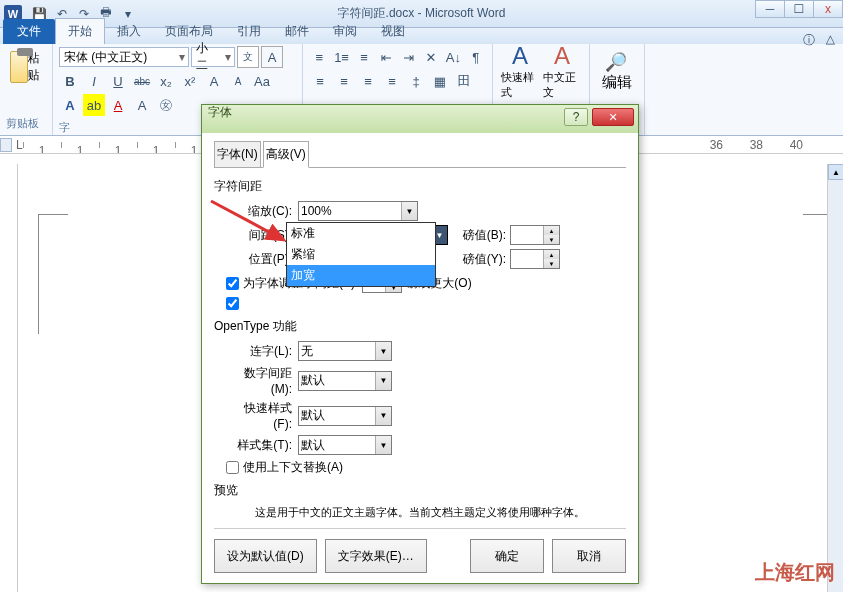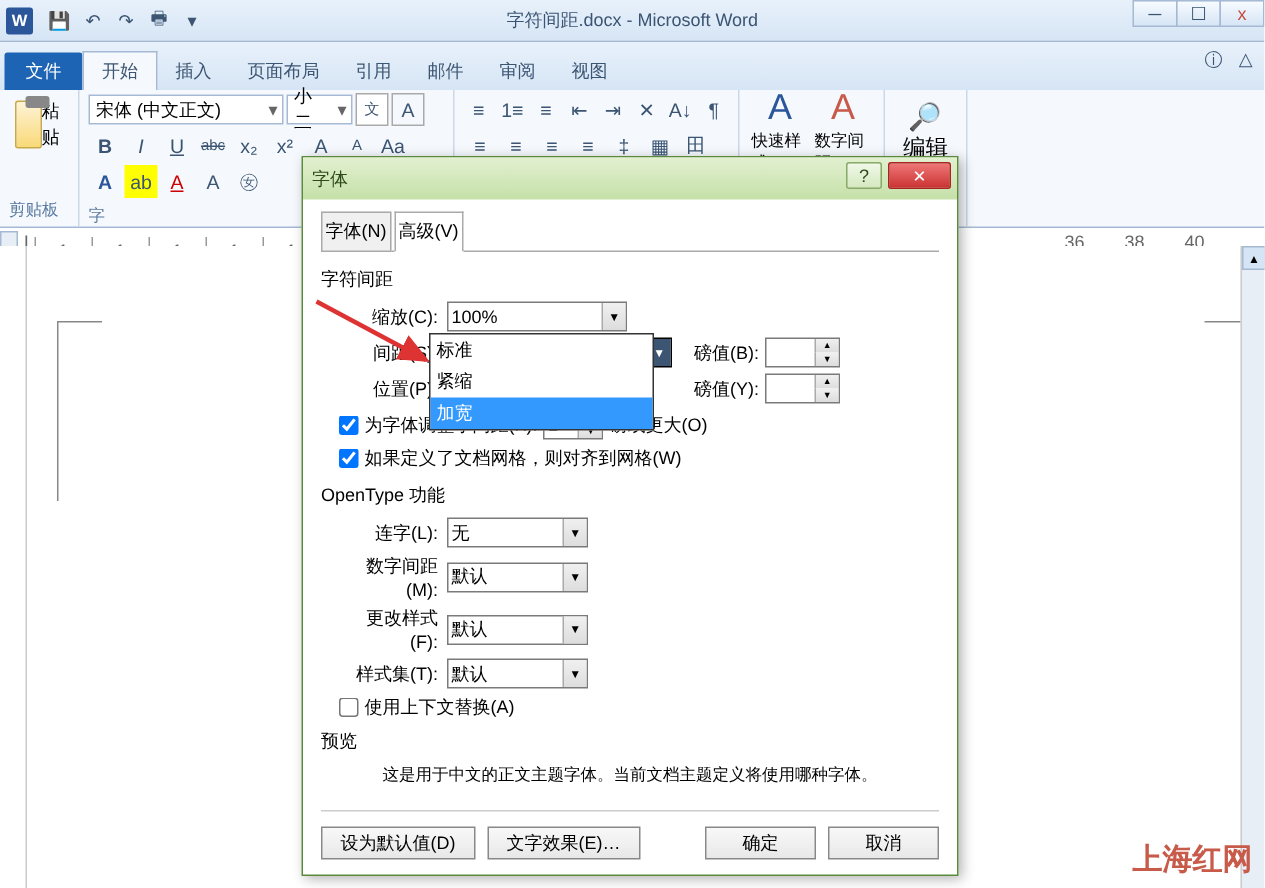--- a/index.html
+++ b/index.html
@@ -5,21 +5,21 @@
 *{box-sizing:border-box;margin:0;padding:0;font-family:"Microsoft YaHei","SimSun",Arial,sans-serif;font-size:12px}
 body{background:#fff;width:843px;height:592px;overflow:hidden;position:relative}
 .titlebar{height:28px;background:linear-gradient(#e8f1fb,#d6e5f5);border-bottom:1px solid #a5b9d4;display:flex;align-items:center;position:relative}
 .app-icon{width:18px;height:18px;background:#2b579a;color:#fff;display:flex;align-items:center;justify-content:center;margin:0 4px;font-weight:bold;font-size:11px;border-radius:2px}
 .qat{display:flex;gap:2px;margin-left:4px}
 .qat-btn{width:20px;height:20px;display:flex;align-items:center;justify-content:center;color:#3b5572;cursor:pointer}
 .title-text{position:absolute;left:50%;transform:translateX(-50%);color:#3b5572}
 .win-controls{position:absolute;right:0;top:0;display:flex}
 .win-btn{width:30px;height:18px;background:linear-gradient(#f7fbff,#d6e5f5);border:1px solid #a5b9d4;display:flex;align-items:center;justify-content:center;color:#3b5572;margin-left:-1px}
 .win-btn.close{color:#c74a3a}
-.ribbon-tabs{height:32px;background:linear-gradient(#e8f1fb,#d6e5f5);display:flex;align-items:flex-end;padding-left:3px;position:relative}
+.ribbon-tabs{height:16px;background:linear-gradient(#e8f1fb,#d6e5f5);display:flex;align-items:flex-end;padding-left:3px;position:relative}
 .file-tab{background:#1e64b4;color:#fff;padding:4px 14px;font-size:12px;border-radius:2px 2px 0 0}
 .ribbon-tab{padding:4px 12px;color:#3b5572;cursor:pointer}
 .ribbon-tab.active{background:#f5f9fd;border:1px solid #a5b9d4;border-bottom:none}
 .help-icon{position:absolute;right:28px;top:4px;color:#3b5572;cursor:pointer}
 .collapse-icon{position:absolute;right:8px;top:4px;color:#3b5572;cursor:pointer}
 .ribbon{height:92px;background:#f5f9fd;border-bottom:1px solid #a5b9d4;display:flex}
 .ribbon-group{border-right:1px solid #cad8ea;padding:2px 6px;display:flex;flex-direction:column;justify-content:space-between;position:relative}
 .group-label{font-size:11px;color:#5a7aa0;text-align:left;padding:2px 0}
 .paste-btn{width:40px;display:flex;align-items:center;padding:4px}
 .clipboard-icon{width:28px;height:32px;background:linear-gradient(#fef3d6,#f9d978);border:1px solid #c9a84a;border-radius:2px;position:relative}
@@ -35,21 +35,21 @@
 .doc-area{position:absolute;top:164px;left:0;right:0;bottom:0;background:#fff;display:flex}
 .vruler{width:18px;background:#fff;border-right:1px solid #ccc}
 .page-space{flex:1;background:#fff;position:relative}
 .page-edge{position:absolute;top:50px;left:20px;width:30px;height:120px;border-top:1px solid #888;border-left:1px solid #888}
 .page-edge2{position:absolute;top:50px;right:10px;width:30px;height:120px;border-top:1px solid #888;border-right:1px solid #888}
 .scrollbar-v{position:absolute;right:0;top:0;bottom:0;width:16px;background:#e8eef6;border-left:1px solid #ccc}
 .scroll-up{width:16px;height:16px;background:#d6e5f5;border:1px solid #a5b9d4;display:flex;align-items:center;justify-content:center;font-size:8px}
 
 
 .dialog{position:absolute;left:201px;top:104px;width:438px;height:480px;background:#fff;border:1px solid #5a8a3a;box-shadow:2px 2px 8px rgba(0,0,0,0.3);z-index:100}
-.dlg-title{height:28px;background:linear-gradient(#e2f0d0,#c5e0a8);display:flex;align-items:center;padding:0 6px;position:relative}
+.dlg-title{height:28px;background:linear-gradient(#e2f0d0,#c5e0a8);display:flex;align-items:flex-end;padding:12px 6px;position:relative}
 .dlg-title-text{color:#2d4a18;font-size:12px}
 .dlg-controls{position:absolute;right:4px;top:3px;display:flex;gap:4px}
 .dlg-help{width:24px;height:18px;background:linear-gradient(#f0f8e8,#d5e8c0);border:1px solid #8aaa6a;border-radius:2px;display:flex;align-items:center;justify-content:center;color:#2d4a18}
 .dlg-close{width:42px;height:18px;background:linear-gradient(#e77,#c33);border:1px solid #a22;border-radius:2px;color:#fff;display:flex;align-items:center;justify-content:center;font-size:11px}
 .dlg-body{padding:8px 12px}
 .dlg-tabs{display:flex;border-bottom:1px solid #aaa;margin-bottom:10px}
 .dlg-tab{padding:4px 2px;border:1px solid #aaa;background:#f0f0f0;margin-right:2px;margin-bottom:-1px;cursor:pointer}
 .dlg-tab.active{background:#fff;border-bottom:1px solid #fff}
 .fieldset-label{margin-bottom:6px}
 .form-row{display:flex;align-items:center;margin:4px 0;padding-left:12px}
@@ -61,21 +61,21 @@
 .spin-btns{position:absolute;right:0;top:0;width:16px;height:18px;display:flex;flex-direction:column}
 .spin-btn{flex:1;background:linear-gradient(#f0f0f0,#ddd);border-left:1px solid #aaa;font-size:6px;display:flex;align-items:center;justify-content:center}
 .dropdown-open{position:absolute;left:286px;top:222px;width:150px;background:#fff;border:1px solid #333;z-index:200}
 .dropdown-item{padding:2px 4px;cursor:pointer}
 .dropdown-item.highlighted{background:#3399ff;color:#fff}
 .checkbox-row{display:flex;align-items:center;padding-left:12px;margin:4px 0}
 .checkbox-row input{margin-right:4px}
 .preview-box{border:1px solid #888;height:46px;margin:4px 0;display:flex;align-items:center;justify-content:center;font-size:22px;font-family:SimSun}
 .preview-desc{text-align:center;margin:6px 0;font-size:11px}
 .dlg-buttons{position:absolute;bottom:10px;left:12px;right:12px;display:flex;justify-content:space-between;border-top:1px solid #ccc;padding-top:10px}
-.dlg-btn{height:22px;padding:4px 12px;background:linear-gradient(#f8f8f8,#e8e8e8);border:1px solid #888;cursor:pointer;display:flex;align-items:center}
+.dlg-btn{height:22px;padding:16px 12px;background:linear-gradient(#f8f8f8,#e8e8e8);border:1px solid #888;cursor:pointer;display:flex;align-items:center}
 .dlg-btn-group{display:flex;gap:8px}
 .arrow-annotation{position:absolute;left:206px;top:196px;z-index:150;pointer-events:none}
 .watermark{position:absolute;right:8px;bottom:6px;font-size:20px;color:#c85a4a;z-index:50;font-weight:bold}
 .ruler-tick{display:inline-block;width:38px;text-align:center;border-left:1px solid #999;height:6px;line-height:18px;vertical-align:top}
 </style>
 </head>
 <body>
 
 <div class="titlebar">
   <div class="app-icon">W</div>
@@ -173,21 +173,21 @@
     <div class="group-label"></div>
   </div>
   <div class="ribbon-group">
     <div style="display:flex">
       <div class="style-box">
         <div class="style-icon">A</div>
         <span style="font-size:11px">快速样式</span>
       </div>
       <div class="style-box">
         <div class="style-icon" style="color:#c85a4a">A</div>
-        <span style="font-size:11px">数字间距</span>
+        <span style="font-size:11px">中文正文</span>
       </div>
     </div>
     <div class="group-label"></div>
   </div>
   <div class="ribbon-group">
     <div class="style-box">
       <div style="font-size:18px">🔎</div>
       <span style="font-size:15px">编辑</span>
     </div>
   </div>
@@ -287,41 +287,40 @@
         <div class="spin-btns">
             <div class="spin-btn">▲</div>
             <div class="spin-btn">▼</div>
           </div>
       </div>
       <span>磅或更大(O)</span>
     </div>
 
     <div class="checkbox-row">
       <input type="checkbox" checked="" style="">
-      <span>如果定义了文档网格，则对齐到网格(W)</span>
     </div>
 
     <div class="fieldset-label" style="margin-top:8px">OpenType 功能</div>
 
     <div class="form-row">
       <label>连字(L):</label>
       <div class="combo" style="width:94px">
           <span>无</span>
           <div class="combo-btn">▼</div>
         </div>
     </div>
     <div class="form-row">
       <label>数字间距(M):</label>
       <div class="combo" style="width:94px">
           <span>默认</span>
           <div class="combo-btn">▼</div>
         </div>
     </div>
     <div class="form-row">
-      <label>更改样式(F):</label>
+      <label>快速样式(F):</label>
       <div class="combo" style="width:94px">
           <span>默认</span>
           <div class="combo-btn">▼</div>
         </div>
     </div>
     <div class="form-row">
       <label>样式集(T):</label>
       <div class="combo" style="width:94px">
           <span>默认</span>
           <div class="combo-btn">▼</div>

